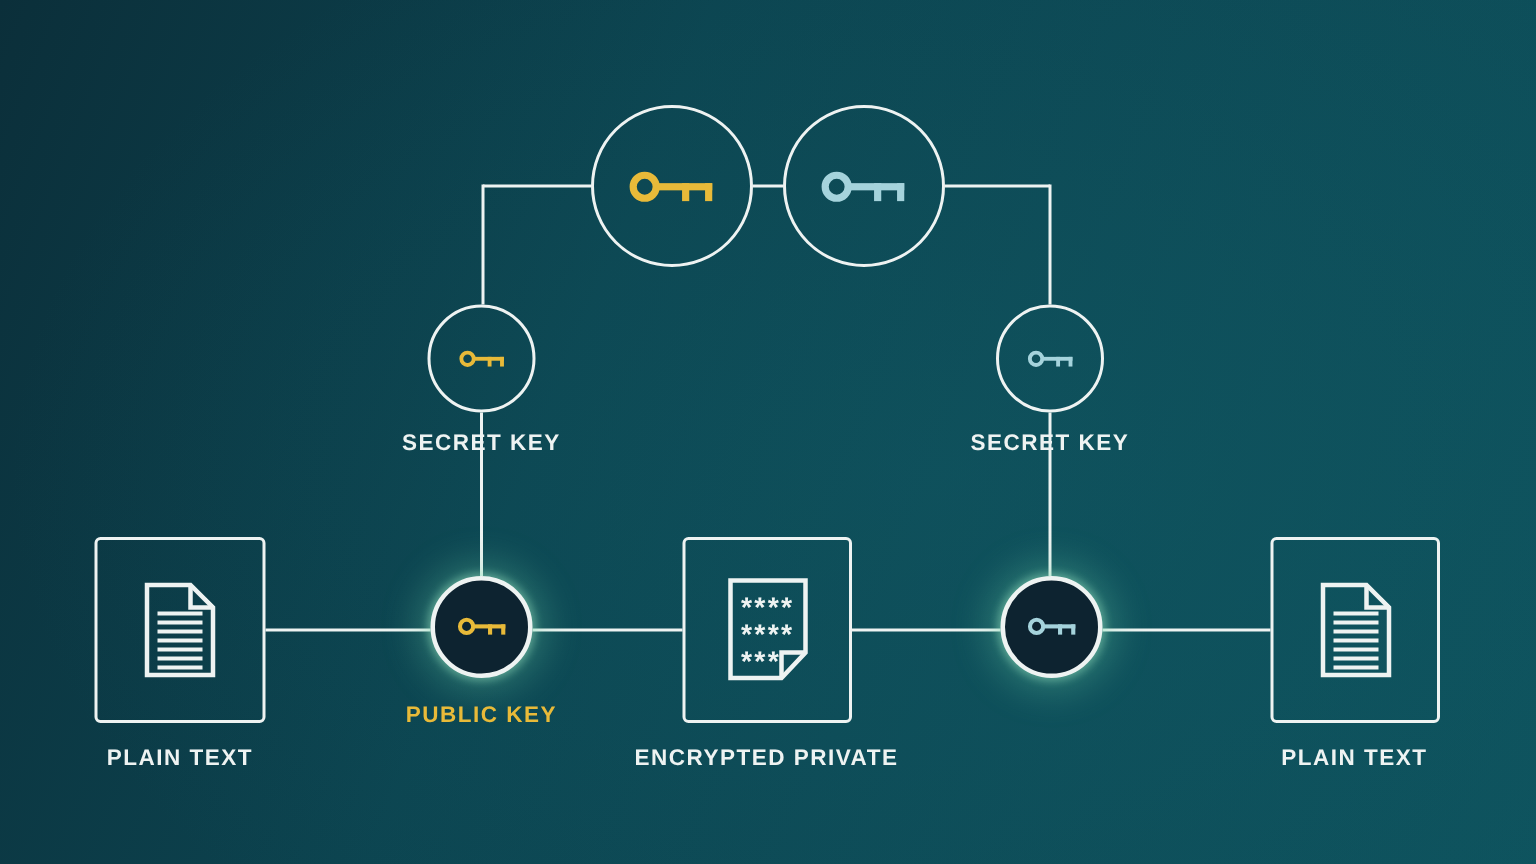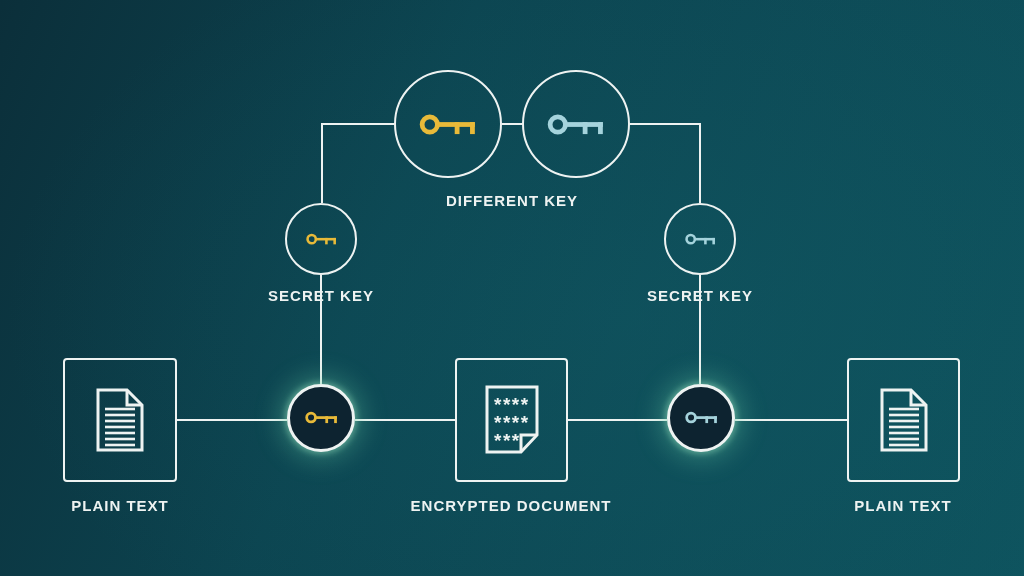--- a/index.html
+++ b/index.html
@@ -72,21 +72,20 @@
     </svg>
   </div>
   <div class="circle big" style="left:522px;top:70px">
     <svg class="key-blue" viewBox="0 0 60 24" width="58" height="23">
       <circle cx="11" cy="12" r="8" fill="none" stroke="currentColor" stroke-width="5"></circle>
       <rect x="19" y="9.5" width="39" height="5" fill="currentColor"></rect>
       <rect x="37" y="9.5" width="5" height="12.5" fill="currentColor"></rect>
       <rect x="53" y="9.5" width="5" height="12.5" fill="currentColor"></rect>
     </svg>
   </div>
-  <div class="label" style="left:372px;top:192px;width:280px">DIFFERENT KEY</div>
 
   <div class="circle small" style="left:285px;top:203px">
     <svg class="key-yellow" viewBox="0 0 60 24" width="31" height="12.4">
       <circle cx="11" cy="12" r="8" fill="none" stroke="currentColor" stroke-width="5"></circle>
       <rect x="19" y="9.5" width="39" height="5" fill="currentColor"></rect>
       <rect x="37" y="9.5" width="5" height="12.5" fill="currentColor"></rect>
       <rect x="53" y="9.5" width="5" height="12.5" fill="currentColor"></rect>
     </svg>
   </div>
   <div class="label" style="left:221px;top:287px;width:200px">SECRET KEY</div>
@@ -119,31 +118,32 @@
   <div class="label" style="left:20px;top:497px;width:200px">PLAIN TEXT</div>
 
   <div class="node" style="left:287px;top:384px">
     <svg class="key-yellow" viewBox="0 0 60 24" width="33" height="13.2">
       <circle cx="11" cy="12" r="8" fill="none" stroke="currentColor" stroke-width="5"></circle>
       <rect x="19" y="9.5" width="39" height="5" fill="currentColor"></rect>
       <rect x="37" y="9.5" width="5" height="12.5" fill="currentColor"></rect>
       <rect x="53" y="9.5" width="5" height="12.5" fill="currentColor"></rect>
     </svg>
   </div>
+  <div class="label yellow" style="left:221px;top:468px;width:200px">PUBLIC KEY</div>
 
   <div class="box" style="left:455px;top:358px;width:113px;height:124px">
     <svg class="doc-white" viewBox="0 0 56 72" width="56" height="72">
       <path d="M3 3 H53 V51 L37 68 H3 Z" fill="none" stroke="currentColor" stroke-width="3"></path>
       <path d="M53 51 H37 V68" fill="none" stroke="currentColor" stroke-width="3"></path>
       <text x="10" y="27" fill="currentColor" font-size="19" font-weight="bold" style="letter-spacing:1.5px">****</text>
       <text x="10" y="45" fill="currentColor" font-size="19" font-weight="bold" style="letter-spacing:1.5px">****</text>
       <text x="10" y="63" fill="currentColor" font-size="19" font-weight="bold" style="letter-spacing:1.5px">***</text>
     </svg>
   </div>
-  <div class="label" style="left:361px;top:497px;width:300px">ENCRYPTED DOCUMENT</div>
+  <div class="label" style="left:361px;top:497px;width:300px">ENCRYPTED PRIVATE</div>
 
   <div class="node" style="left:667px;top:384px">
     <svg class="key-blue" viewBox="0 0 60 24" width="33" height="13.2">
       <circle cx="11" cy="12" r="8" fill="none" stroke="currentColor" stroke-width="5"></circle>
       <rect x="19" y="9.5" width="39" height="5" fill="currentColor"></rect>
       <rect x="37" y="9.5" width="5" height="12.5" fill="currentColor"></rect>
       <rect x="53" y="9.5" width="5" height="12.5" fill="currentColor"></rect>
     </svg>
   </div>
 

